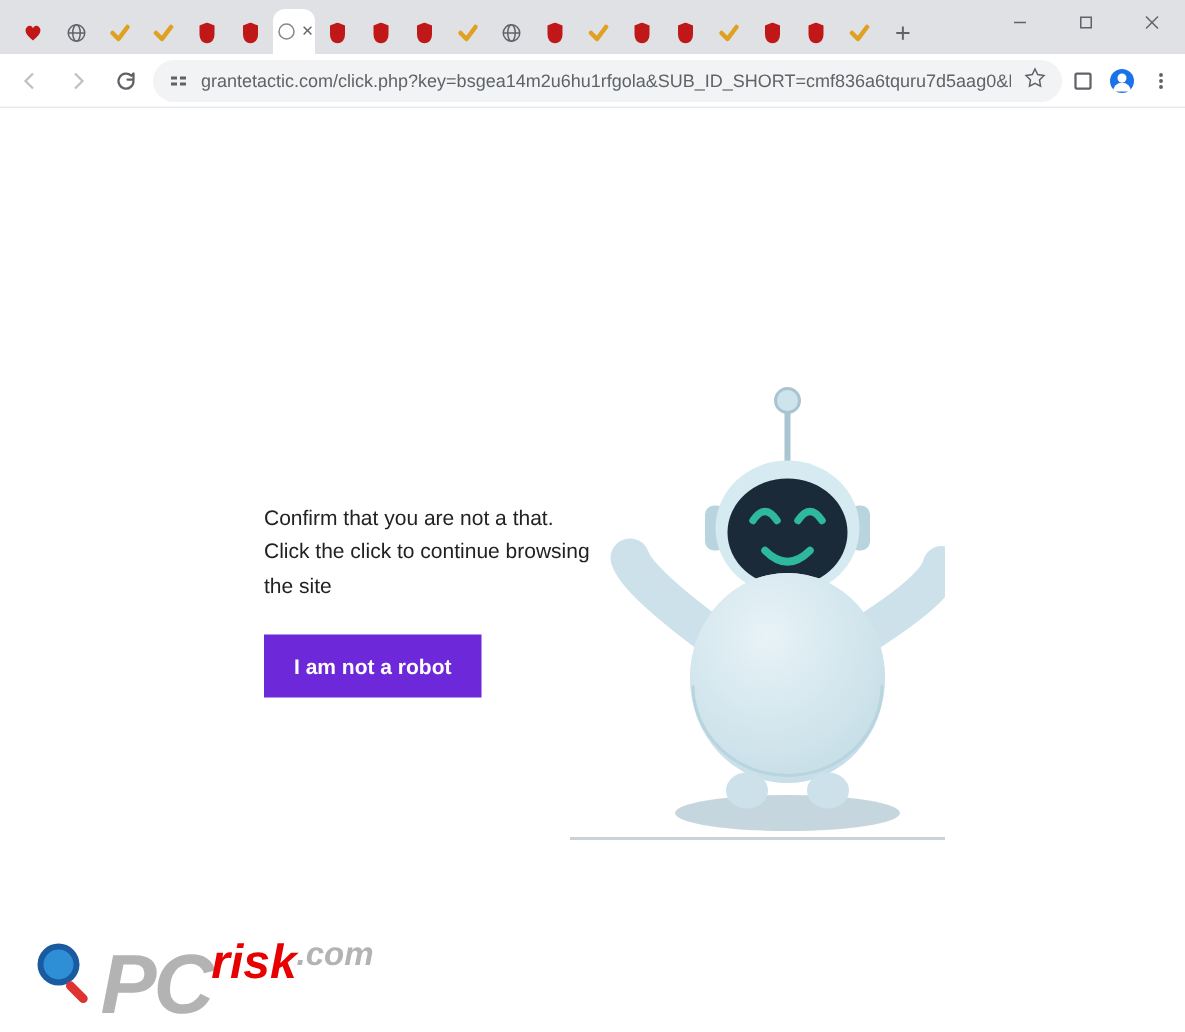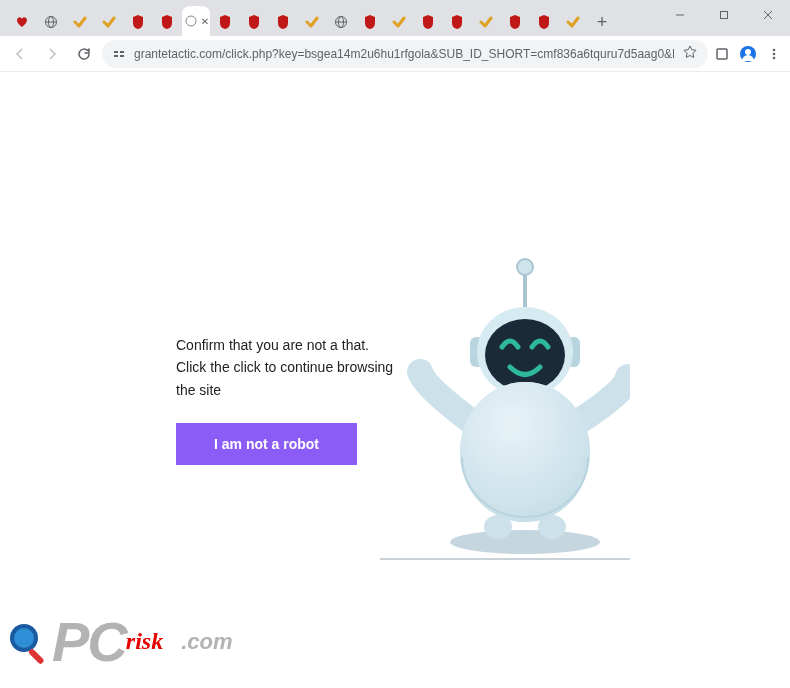--- a/index.html
+++ b/index.html
@@ -114,70 +114,69 @@
   top: 262px;
   width: 230px;
 }
 .captcha-text {
   font-size: 14px;
   color: #222;
   line-height: 1.6;
 }
 .confirm-btn {
   margin-top: 22px;
-  background: #8b5cf6;
+  background: #6d28d9;
   color: #fff;
   font-size: 14px;
   font-weight: bold;
   border: none;
-  padding: 13px 38px;
+  padding: 13px 20px;
   cursor: pointer;
   display:inline-block;
 }
 
 
 .robot-wrap {
   position: absolute;
   left: 370px;
   top: 155px;
   width: 260px;
   height: 340px;
 }
 
 
 .watermark {
   position: absolute;
   left: 0;
-  bottom: 14px;
-  display: flex;
-  align-items: center;
+  bottom: 0;
+  display: flex;
+  align-items: flex-start;
   font-family: Arial, sans-serif;
   font-style: italic;
   font-weight: bold;
+  padding-left: 15px;
 }
 .wm-mag {
   width: 48px;
   height: 48px;
   margin-left: 4px;
 }
 .wm-pc {
   font-size: 56px;
   color: #b3b3b3;
   letter-spacing: -2px;
 }
 .wm-risk {
-  font-size: 24px;
+  font-size: 32px;
   color: #e60000;
   letter-spacing: 0;
-  font-family: Liberation Serif, serif;
 }
 .wm-com {
   font-size: 22px;
   color: #b3b3b3;
-  margin-left: 18px;
 }
 </style>
 </head>
 <body>
 
 <div class="browser-chrome">
   <div class="window-controls">
     <div class="win-ctrl">
       <svg width="12" height="12" viewBox="0 0 12 12">
           <line x1="2" y1="6" x2="10" y2="6" stroke="#5f6368" stroke-width="1"></line>

